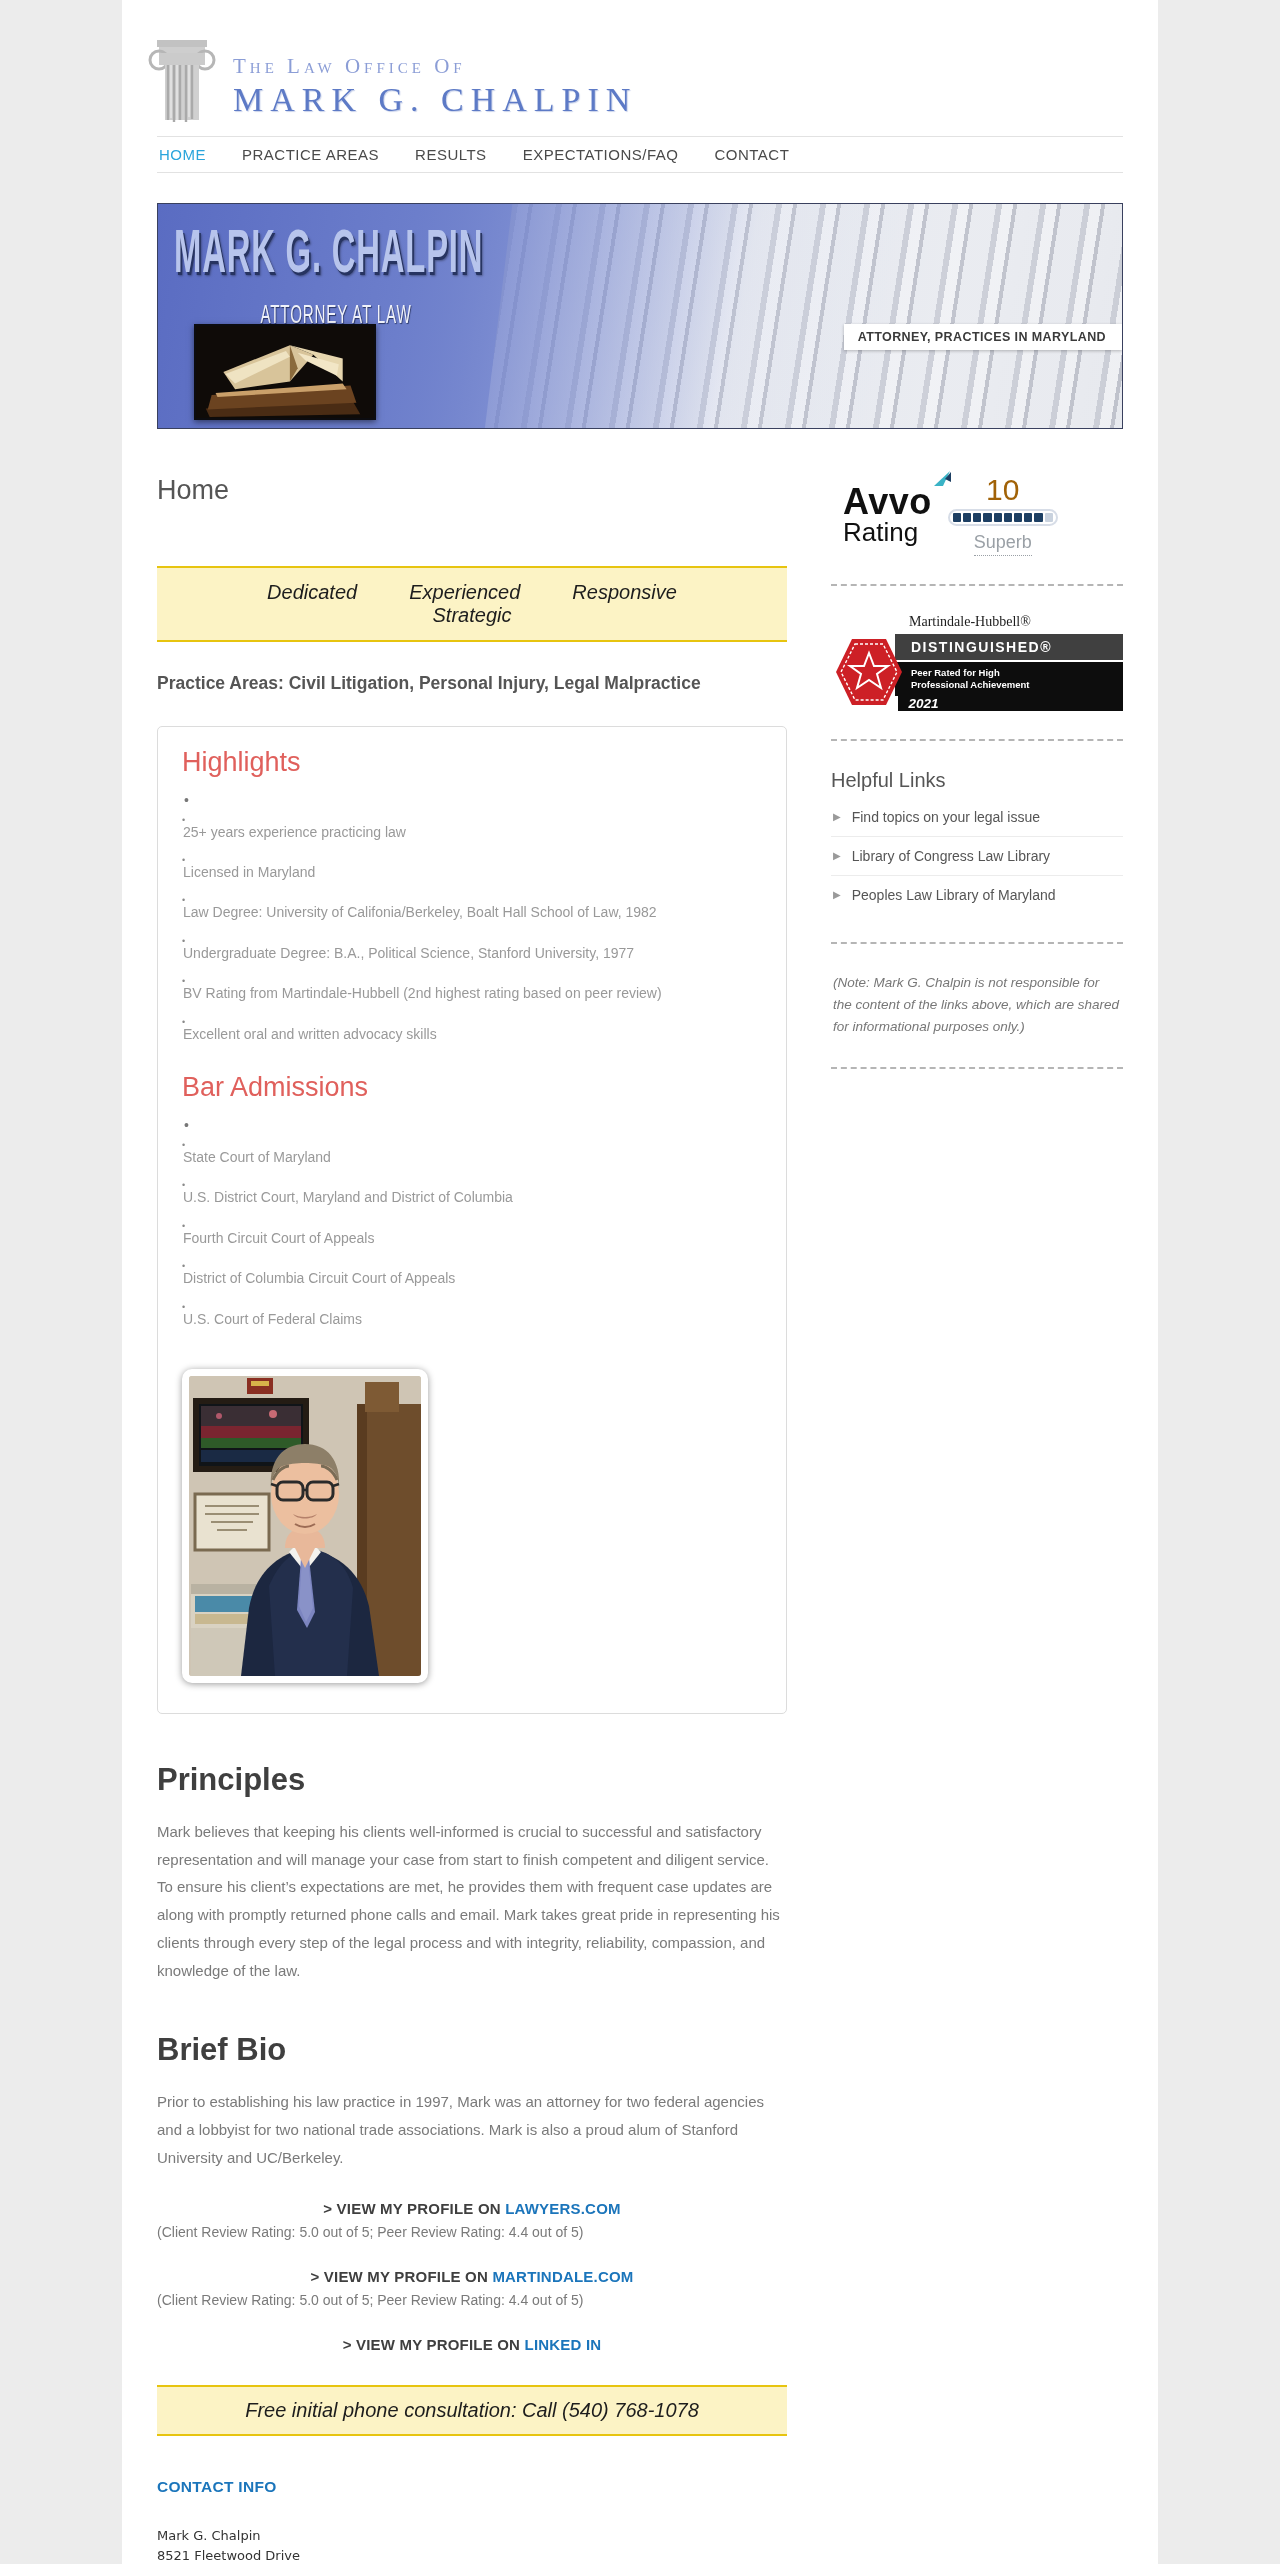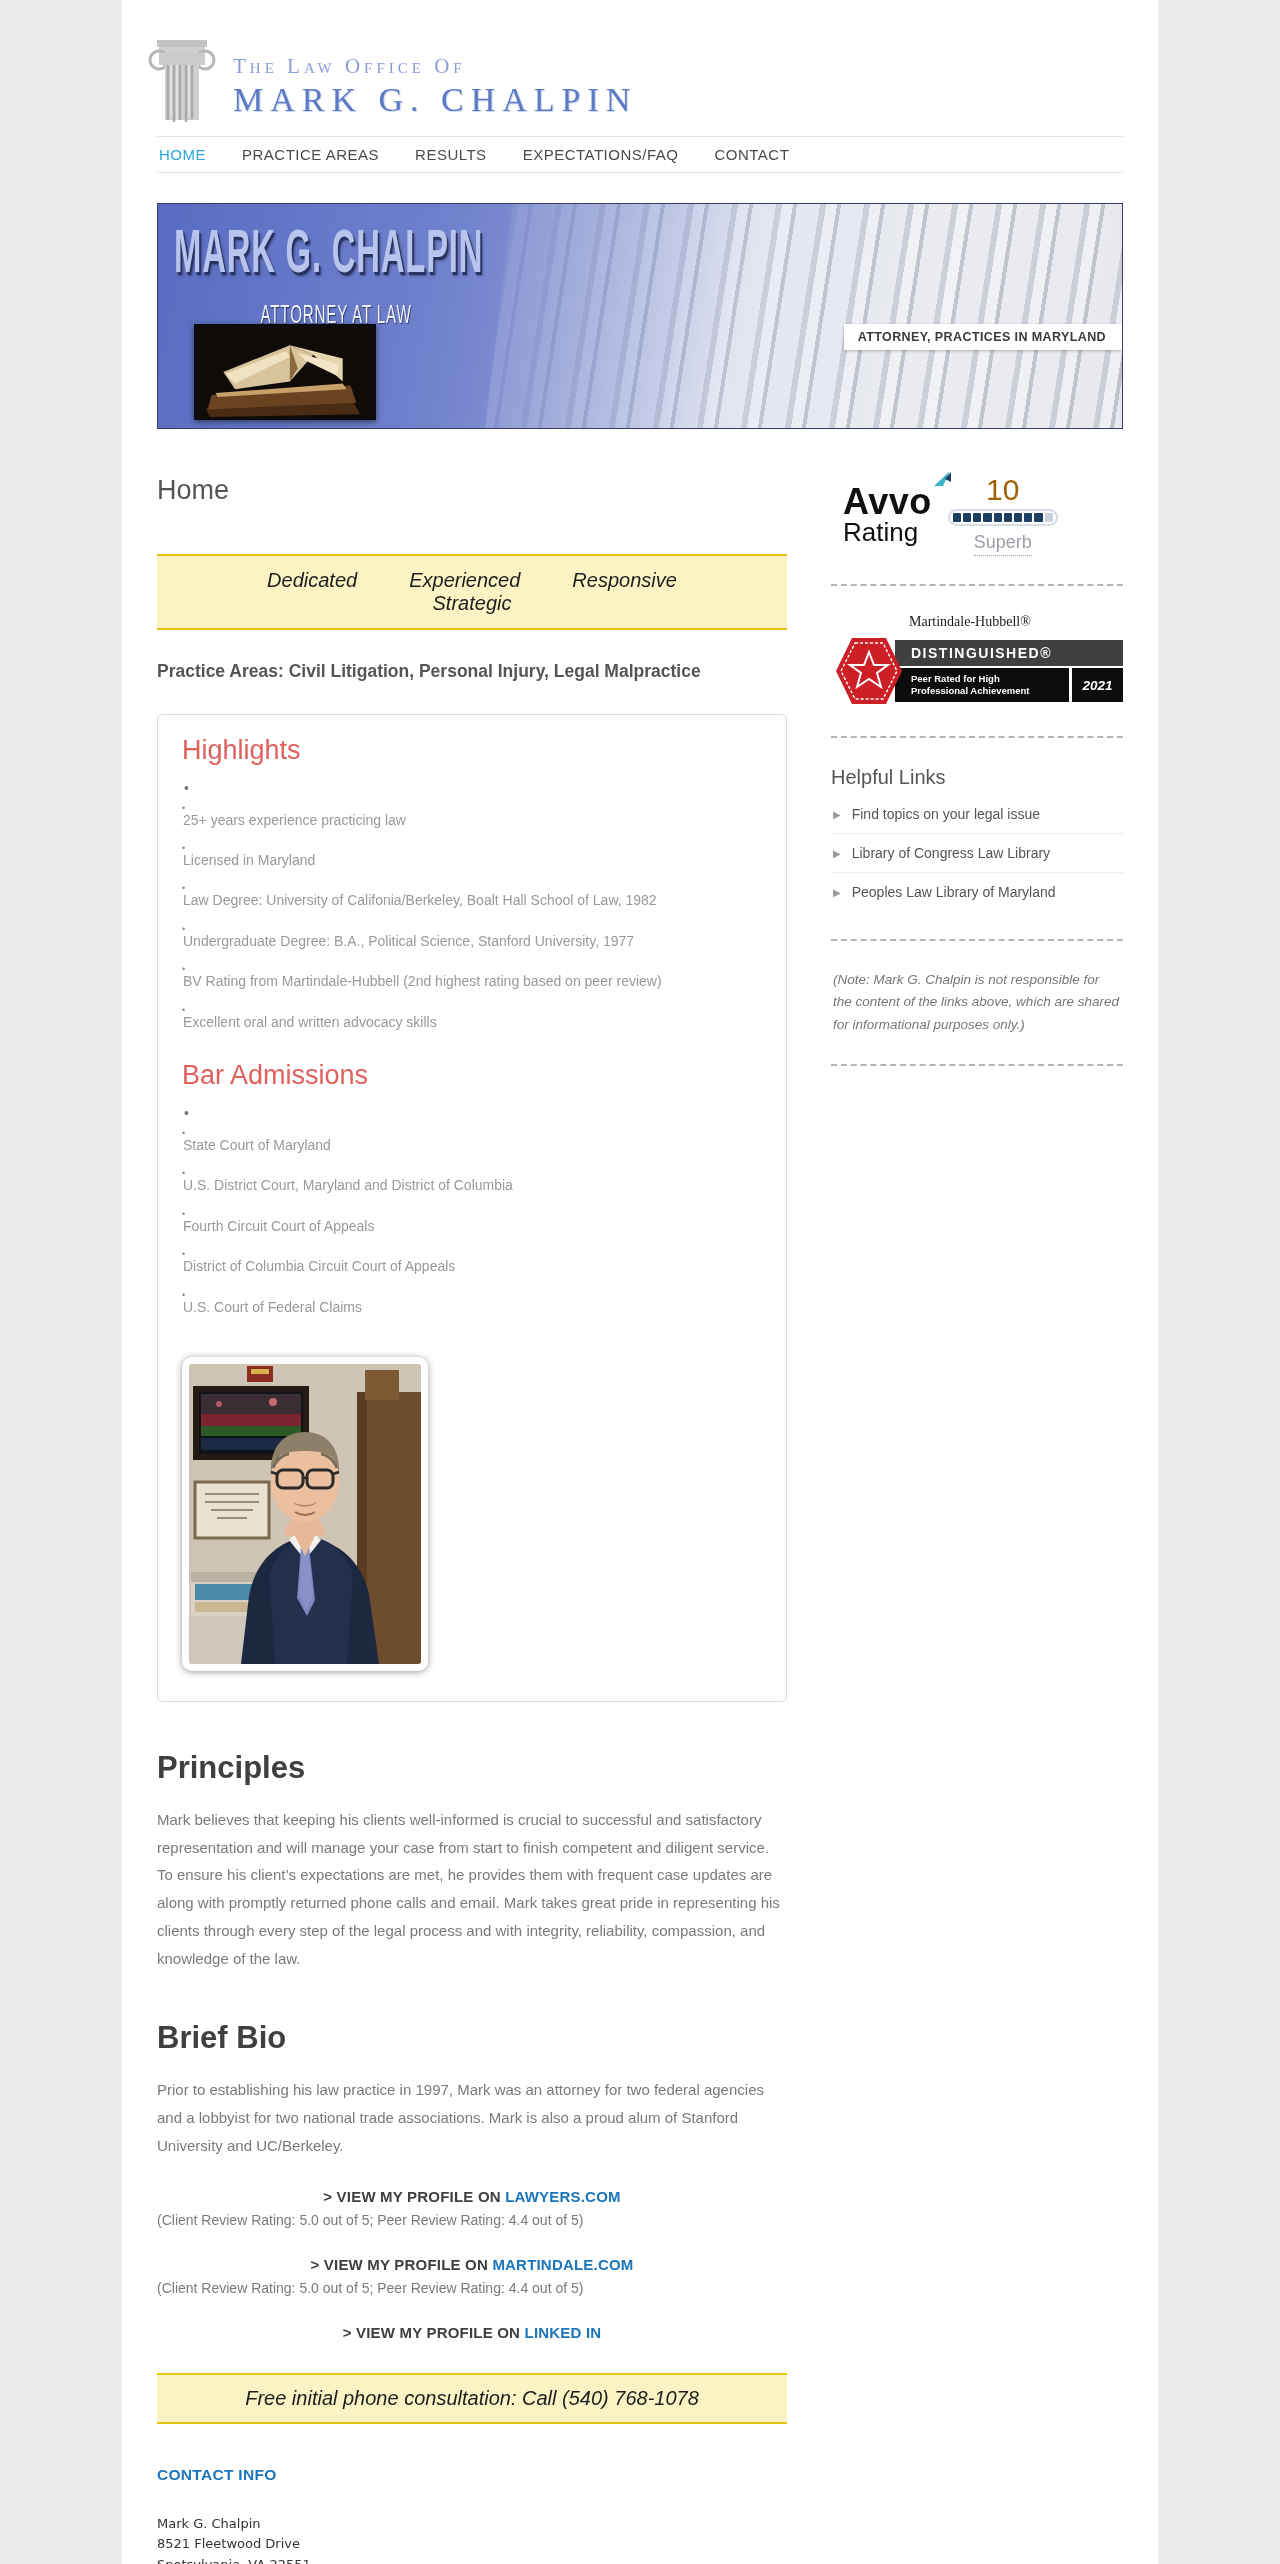--- a/index.html
+++ b/index.html
@@ -44,21 +44,21 @@
                    font-size:12.5px; font-weight:bold; color:#3a3a3a; letter-spacing:.4px;
                    box-shadow:0 1px 3px rgba(0,0,0,.25); }
 
   
   .content { display:flex; padding:0 35px; gap:44px; }
   .main-col { width:630px; }
   .side-col { width:292px; }
 
   h1.page-title { margin-top:46px; font-size:27px; font-weight:400; color:#555; }
 
-  .yellow-box { margin-top:48px; background:#fcf3c5; border-top:2px solid #e7c40f; border-bottom:2px solid #e7c40f;
+  .yellow-box { margin-top:60px; background:#fcf3c5; border-top:2px solid #e7c40f; border-bottom:2px solid #e7c40f;
                 padding:13px 14px; text-align:center; font-style:italic; font-size:20px; color:#1d1d1d; }
   .yellow-box .qline span { margin:0 26px; }
 
   .practice-heading { margin-top:30px; font-size:17.5px; font-weight:bold; color:#555; max-width:600px; line-height:1.35; }
 
   .hl-box { margin-top:30px; border:1px solid #dcdcdc; border-radius:5px; padding:20px 24px 30px 24px; }
   .red-h { font-size:27px; font-weight:400; color:#e0605c; }
   .solo-bullet { color:#777; font-size:14px; margin:14px 0 2px 2px; }
   .hl-list { list-style:none; margin-top:4px; }
   .hl-list li { position:relative; padding:9px 0 9px 1px; color:#999; font-size:14px; line-height:1.6; max-width:480px; }
@@ -99,21 +99,21 @@
 
   .dash-sep { border:none; border-top:2px dashed #b5b5b5; margin:28px 0; }
 
   .mh { padding-left:4px; }
   .mh-brand { font-family:"Liberation Serif", serif; font-size:14px; color:#1d1d1d; margin-left:74px; }
   .mh-badge { display:flex; align-items:center; margin-top:4px; }
   .mh-hex { flex:0 0 auto; margin-right:-8px; position:relative; z-index:2; }
   .mh-bands { flex:1; }
   .mh-band-red { background:#404040; color:#fff; font-weight:bold; font-size:14px; letter-spacing:1.5px;
                  padding:5px 8px 5px 16px; white-space:nowrap; }
-  .mh-band-black { background:#0d0d0d; color:#fff; display:flex; align-items:stretch; margin-top:2px; }
+  .mh-band-black { background:#0d0d0d; color:#fff; display:flex; align-items:stretch; margin-top:2px;flex-direction:column; }
   .mh-band-black .txt { flex:1; font-size:9.5px; font-weight:bold; line-height:1.25; padding:5px 4px 5px 16px; }
   .mh-band-black .year { width:54px; border-left:3px solid #fff; display:flex; align-items:center;
                          justify-content:center; font-weight:bold; font-size:13.5px;font-style:italic; }
 
   .helpful-h { font-size:20px; font-weight:400; color:#555; }
   .helpful-list { list-style:none; margin-top:6px; }
   .helpful-list li { display:flex; align-items:center; padding:11px 2px; border-bottom:1px solid #ececec;
                      font-size:14px; color:#555; cursor:pointer; }
   .helpful-list li:last-child { border-bottom:none; }
   .helpful-list .tri { color:#9a9a9a; font-size:10px; margin-right:11px; }

